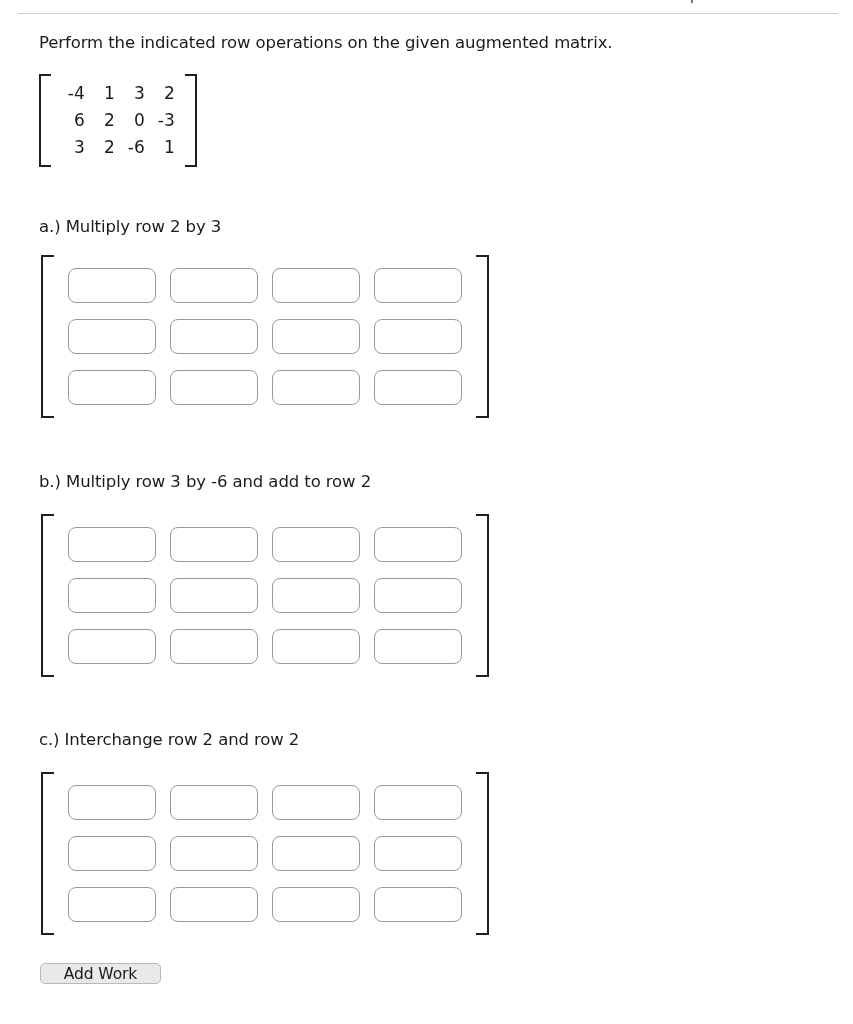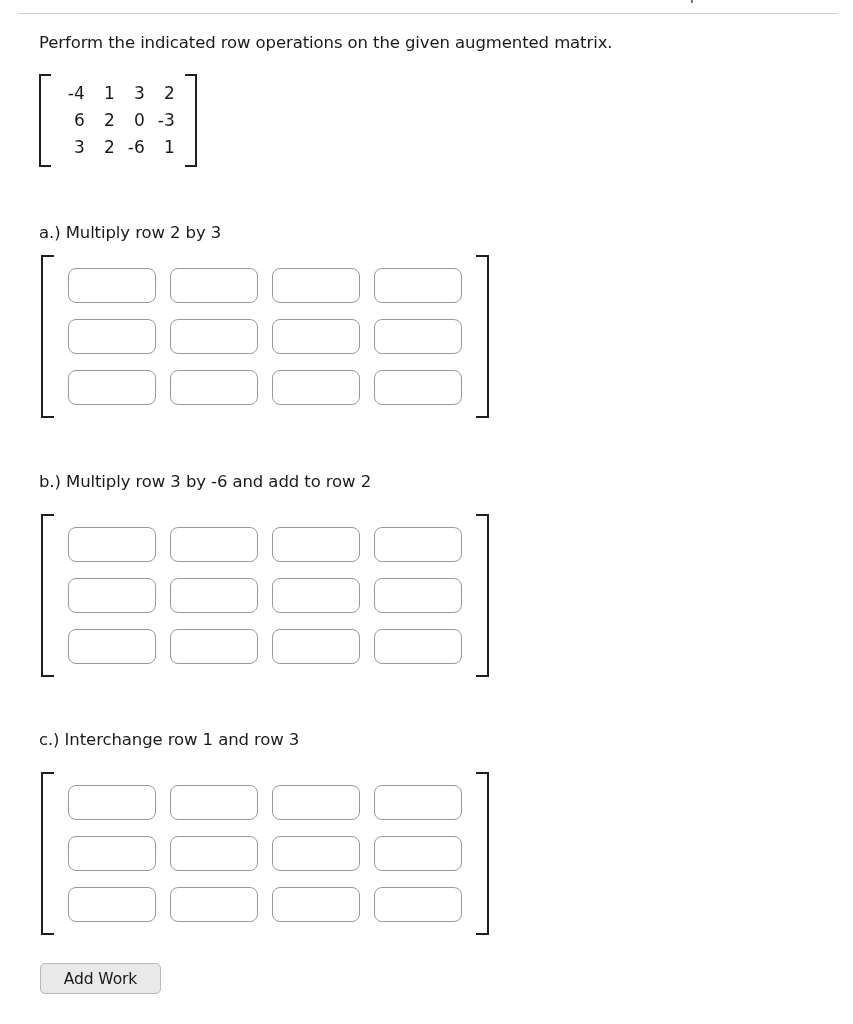--- a/index.html
+++ b/index.html
@@ -126,21 +126,21 @@
     padding: 0 8px;
   }
   .cell-input::placeholder { color: #b5b5b5; }
 
   
   .add-work {
     position: absolute;
     left: 40px;
     top: 963px;
     min-width: 121px;
-    height: 31px;
+    height: 21px;
     box-sizing: border-box;
     background: #e9e9e9;
     border: 1px solid #b8b8b8;
     border-radius: 5px;
     font-family: "DejaVu Sans", "Liberation Sans", sans-serif;
     font-size: 15.5px;
     color: #1a1a1a;
     cursor: pointer;
     padding: 0 14px;
     letter-spacing: -0.1px;
@@ -194,21 +194,21 @@
       <div class="given-row">
         <span class="given-cell">3</span>
         <span class="given-cell">2</span>
         <span class="given-cell">-6</span>
         <span class="given-cell">1</span>
       </div>
     </div>
     <div class="bracket right"></div>
   </div>
 
-  <div class="part-label" style="top:223px">a.) Multiply row 2 by 3</div>
+  <div class="part-label" style="top:217px">a.) Multiply row 2 by 3</div>
   <div class="answer-matrix" style="top:255px">
     <div class="bracket left"></div>
     <div class="answer-grid">
       <div class="answer-row">
         <input class="cell-input" type="text" value="" style="">
         <input class="cell-input" type="text" value="" style="">
         <input class="cell-input" type="text" value="" style="">
         <input class="cell-input" type="text" value="" style="">
       </div>
       <div class="answer-row">
@@ -246,21 +246,21 @@
       <div class="answer-row">
         <input class="cell-input" type="text" value="" style="">
         <input class="cell-input" type="text" value="" style="">
         <input class="cell-input" type="text" value="" style="">
         <input class="cell-input" type="text" value="" style="">
       </div>
     </div>
     <div class="bracket right"></div>
   </div>
 
-  <div class="part-label" style="top:730px">c.) Interchange row 1 and row 3</div>
+  <div class="part-label" style="top:730px">c.) Interchange row 2 and row 2</div>
   <div class="answer-matrix" style="top:772px">
     <div class="bracket left"></div>
     <div class="answer-grid">
       <div class="answer-row">
         <input class="cell-input" type="text" value="" style="">
         <input class="cell-input" type="text" value="" style="">
         <input class="cell-input" type="text" value="" style="">
         <input class="cell-input" type="text" value="" style="">
       </div>
       <div class="answer-row">

